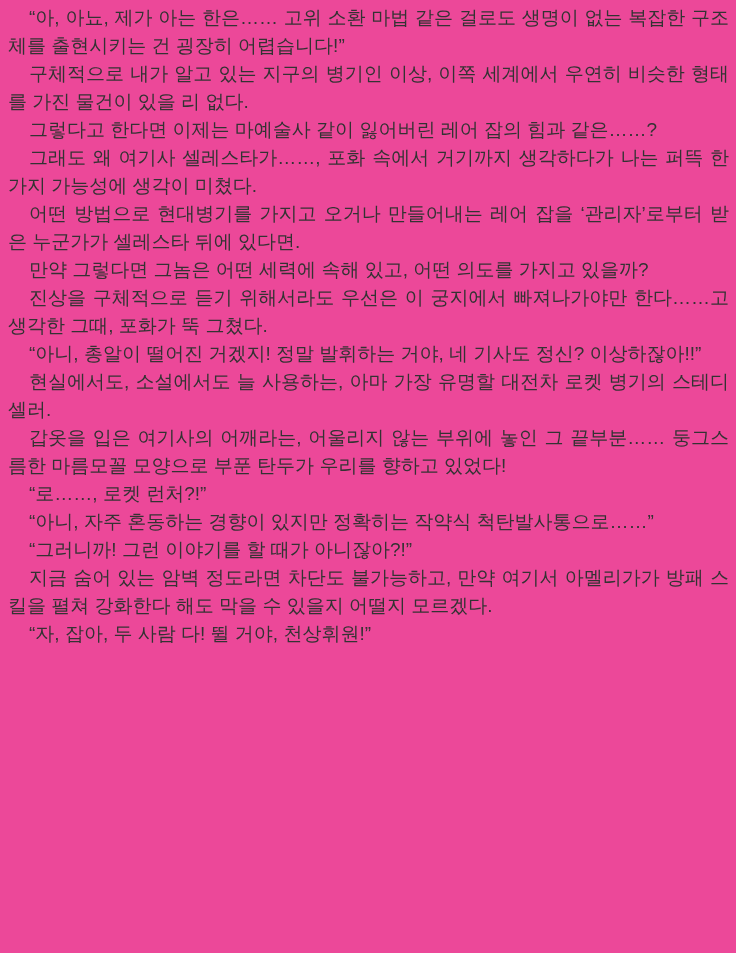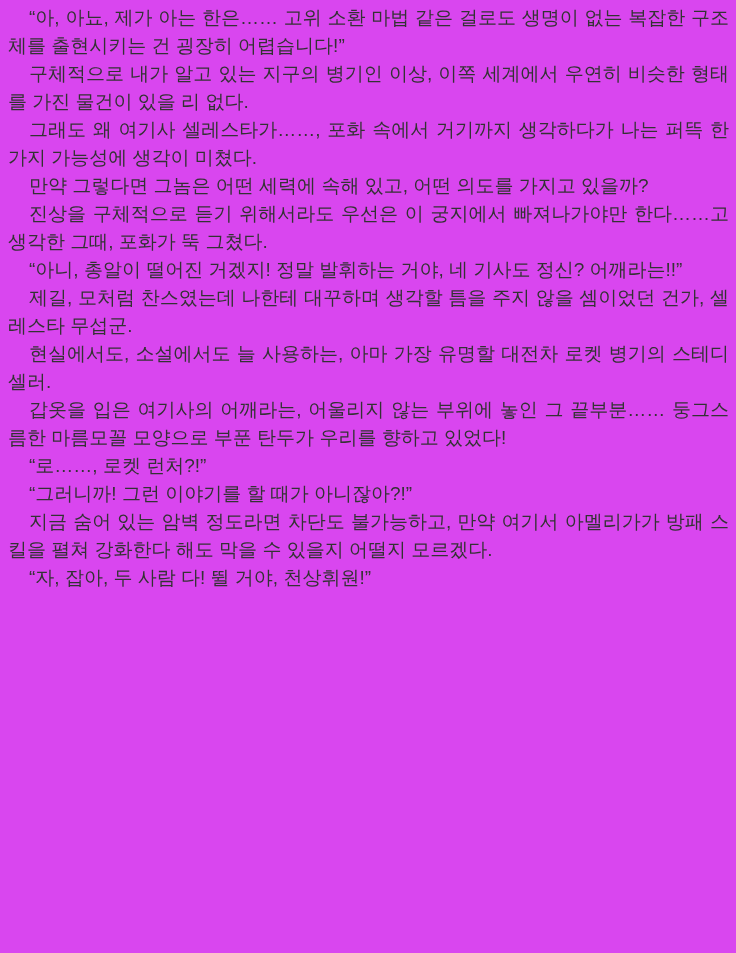--- a/index.html
+++ b/index.html
@@ -11,45 +11,47 @@
     width: 736px;
     height: 953px;
     overflow: hidden;
     font-family: "Liberation Sans", sans-serif;
   }
   .page {
     box-sizing: border-box;
     width: 736px;
     height: 953px;
     padding: 4px 7px 0 8px;
-    background: #d946ef;
+    background: #ec4899;
   }
   .page p {
     margin: 0;
     padding: 0;
     font-size: 19px;
     line-height: 28px;
     color: #333333;
     text-indent: 21px;
     text-align: justify;
     word-break: break-all;
     letter-spacing: 0px;
   }
 </style>
 </head>
 <body>
 
 <div class="page">
   <p>“아, 아뇨, 제가 아는 한은…… 고위 소환 마법 같은 걸로도 생명이 없는 복잡한 구조체를 출현시키는 건 굉장히 어렵습니다!”</p>
   <p>구체적으로 내가 알고 있는 지구의 병기인 이상, 이쪽 세계에서 우연히 비슷한 형태를 가진 물건이 있을 리 없다.</p>
+  <p>그렇다고 한다면 이제는 마예술사 같이 잃어버린 레어 잡의 힘과 같은……?</p>
   <p>그래도 왜 여기사 셀레스타가……, 포화 속에서 거기까지 생각하다가 나는 퍼뜩 한 가지 가능성에 생각이 미쳤다.</p>
+  <p>어떤 방법으로 현대병기를 가지고 오거나 만들어내는 레어 잡을 ‘관리자’로부터 받은 누군가가 셀레스타 뒤에 있다면.</p>
   <p>만약 그렇다면 그놈은 어떤 세력에 속해 있고, 어떤 의도를 가지고 있을까?</p>
   <p>진상을 구체적으로 듣기 위해서라도 우선은 이 궁지에서 빠져나가야만 한다……고 생각한 그때, 포화가 뚝 그쳤다.</p>
-  <p>“아니, 총알이 떨어진 거겠지! 정말 발휘하는 거야, 네 기사도 정신? 어깨라는!!”</p>
-  <p>제길, 모처럼 찬스였는데 나한테 대꾸하며 생각할 틈을 주지 않을 셈이었던 건가, 셀레스타 무섭군.</p>
+  <p>“아니, 총알이 떨어진 거겠지! 정말 발휘하는 거야, 네 기사도 정신? 이상하잖아!!”</p>
   <p>현실에서도, 소설에서도 늘 사용하는, 아마 가장 유명할 대전차 로켓 병기의 스테디셀러.</p>
   <p>갑옷을 입은 여기사의 어깨라는, 어울리지 않는 부위에 놓인 그 끝부분…… 둥그스름한 마름모꼴 모양으로 부푼 탄두가 우리를 향하고 있었다!</p>
   <p>“로……, 로켓 런처?!”</p>
+  <p>“아니, 자주 혼동하는 경향이 있지만 정확히는 작약식 척탄발사통으로……”</p>
   <p>“그러니까! 그런 이야기를 할 때가 아니잖아?!”</p>
   <p>지금 숨어 있는 암벽 정도라면 차단도 불가능하고, 만약 여기서 아멜리가가 방패 스킬을 펼쳐 강화한다 해도 막을 수 있을지 어떨지 모르겠다.</p>
   <p>“자, 잡아, 두 사람 다! 뛸 거야, 천상휘원!”</p>
 
 </div>
 
 </body></html>

